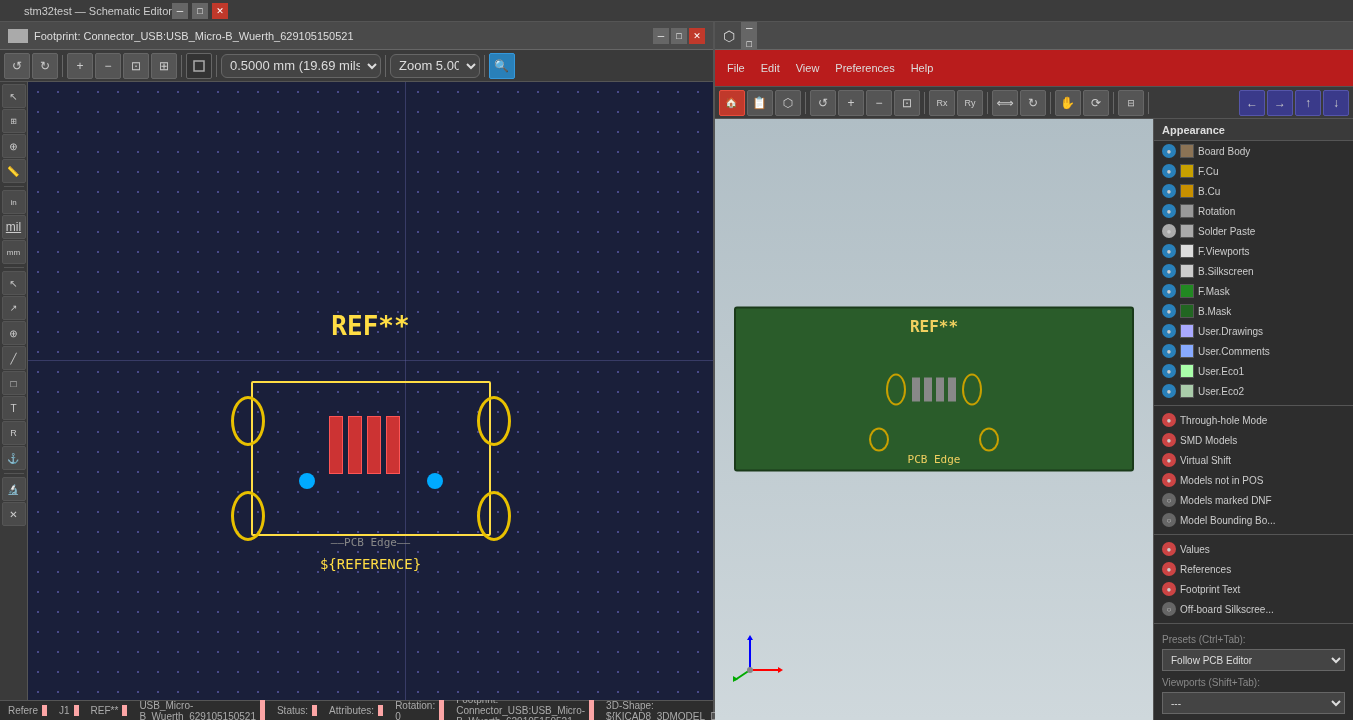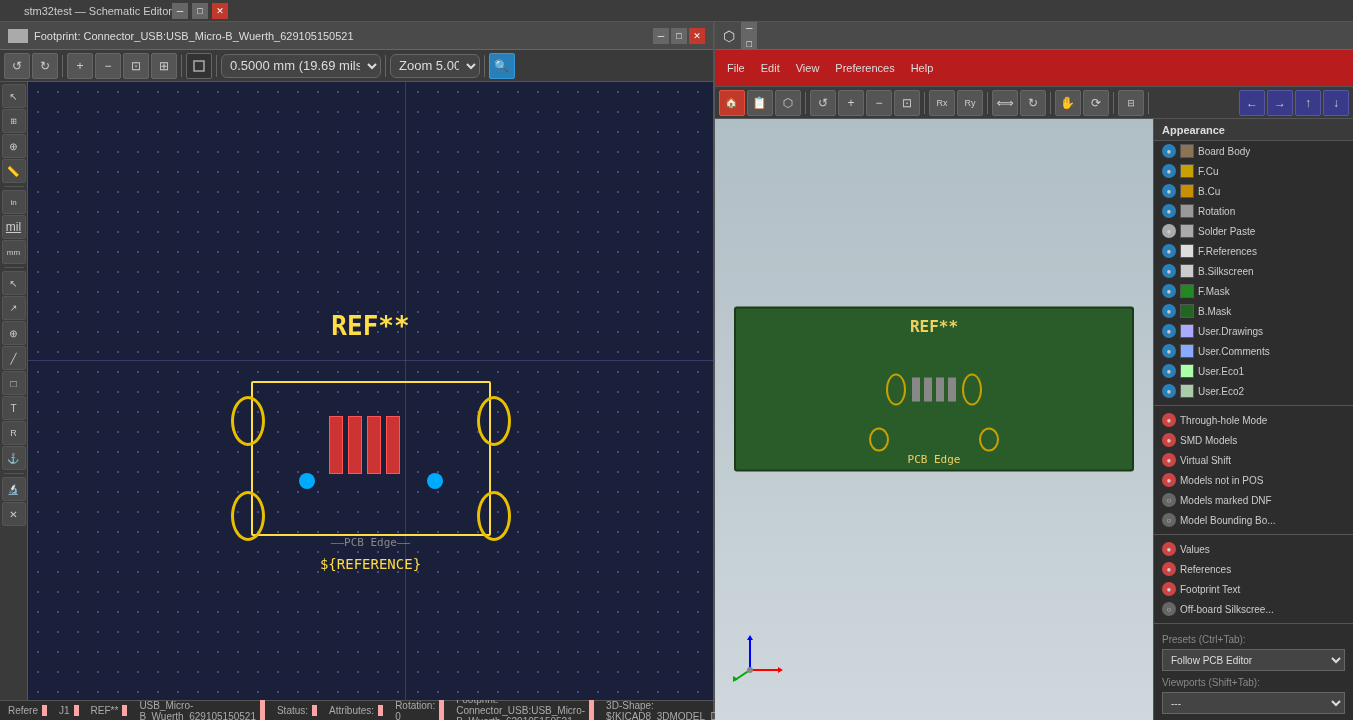--- a/index.html
+++ b/index.html
@@ -416,21 +416,21 @@
             <span class="layer-name">Rotation</span>
           </div>
           <div class="layer-item">
             <div class="layer-eye" style="background:#aaaaaa;">●</div>
             <div class="layer-color" style="background:#aaaaaa;"></div>
             <span class="layer-name">Solder Paste</span>
           </div>
           <div class="layer-item">
             <div class="layer-eye visible">●</div>
             <div class="layer-color" style="background:#dddddd;"></div>
-            <span class="layer-name">F.References</span>
+            <span class="layer-name">F.Viewports</span>
           </div>
           <div class="layer-item">
             <div class="layer-eye visible">●</div>
             <div class="layer-color" style="background:#cccccc;"></div>
             <span class="layer-name">B.Silkscreen</span>
           </div>
           <div class="layer-item">
             <div class="layer-eye visible">●</div>
             <div class="layer-color" style="background:#228822;"></div>
             <span class="layer-name">F.Mask</span>

